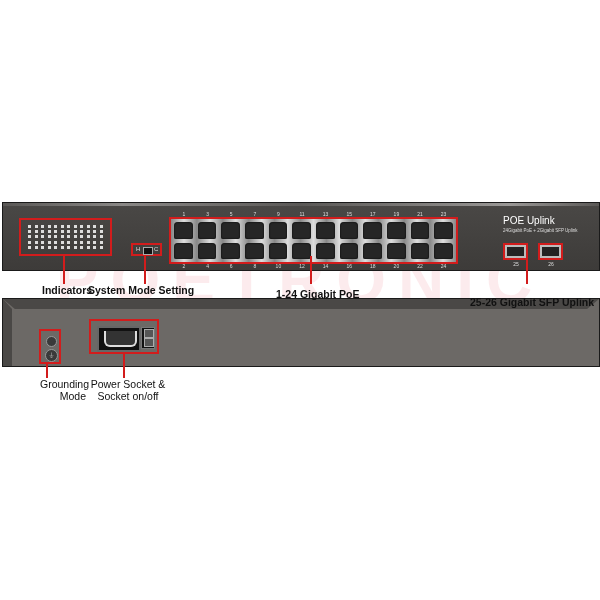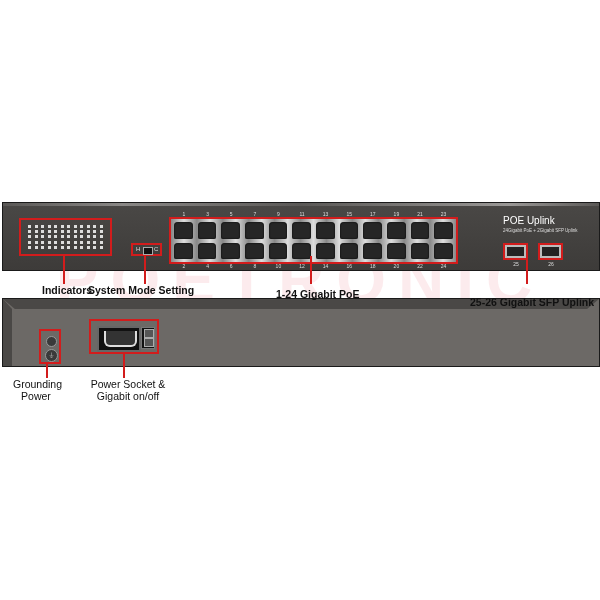--- a/index.html
+++ b/index.html
@@ -204,20 +204,20 @@
     <div class="rocker">
       <span style="top:1px"></span>
       <span style="top:10px"></span>
     </div>
   </div>
 </div>
 
 <div class="line" style="left:46px;top:364px;height:14px"></div>
 <div class="line" style="left:123px;top:354px;height:24px"></div>
 
-<div class="callout" style="left:13px;top:378px;font-weight:normal;text-align:center;width:46px">
+<div class="callout" style="left:40px;top:378px;font-weight:normal;text-align:right;width:46px">
   <div>Grounding</div>
-  <div>Power</div>
+  <div>Mode</div>
 </div>
 <div class="callout" style="left:88px;top:378px;font-weight:normal;text-align:center;width:80px">
   <div>Power Socket &amp;</div>
-  <div>Gigabit on/off</div>
+  <div>Socket on/off</div>
 </div>
 
 </body></html>

